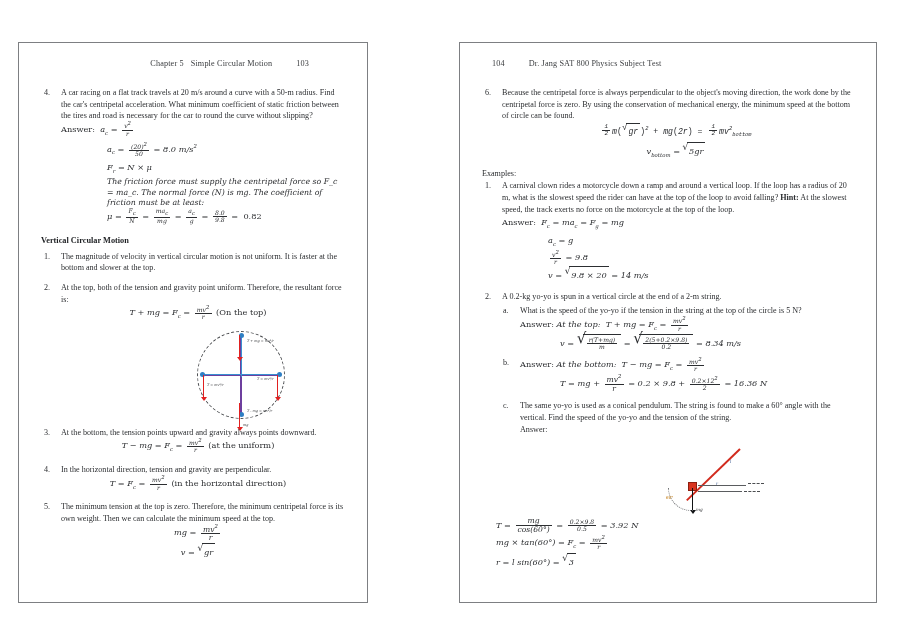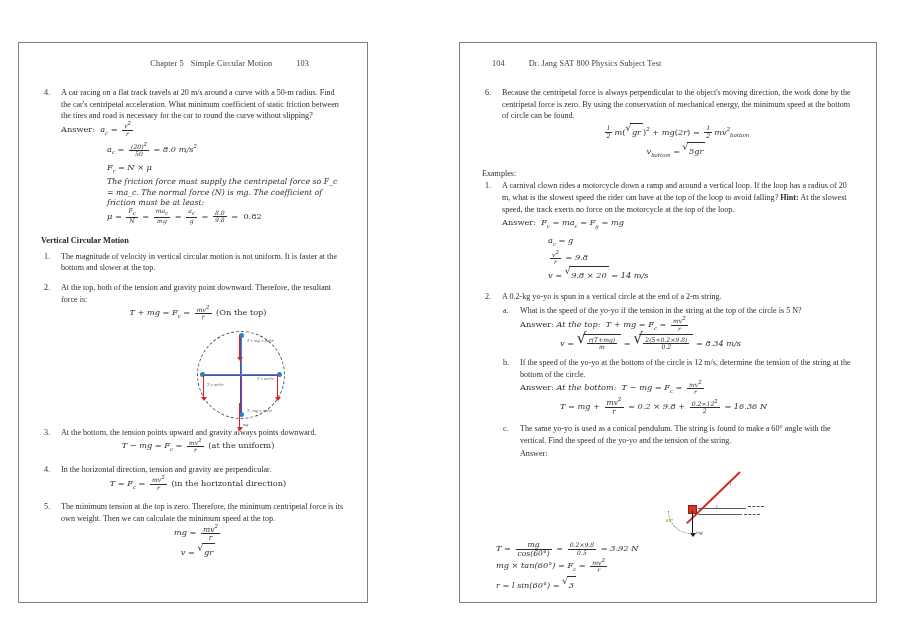--- a/index.html
+++ b/index.html
@@ -349,21 +349,21 @@
 
         <h3 class="section-head">Vertical Circular Motion</h3>
 
         <div class="item">
           <span class="marker">1.</span>
           <p class="para">The magnitude of velocity in vertical circular motion is not uniform. It is faster at the bottom and slower at the top.</p>
         </div>
 
         <div class="item" style="margin-top:8px;">
           <span class="marker">2.</span>
-          <p class="para">At the top, both of the tension and gravity point downward. Therefore, the resultant force is:</p>
+          <p class="para">At the top, both of the tension and gravity point uniform. Therefore, the resultant force is:</p>
           <div class="math center" style="margin-left:-10px;">
             T + mg = F<sub class="sm">c</sub> =
             <span class="frac"><span class="num">mv<sup class="sm">2</sup></span><span class="den">r</span></span>
             <span class="up">(On the top)</span>
           </div>
         </div>
 
         <div class="circ-wrap">
           <div class="circ">
             <div class="ring"></div>
@@ -431,21 +431,21 @@
 
       <div class="running-head rh-right">
         <span>104</span><span class="rh-gap-l"></span><span>Dr. Jang SAT 800 Physics Subject Test</span>
       </div>
 
       <div class="body">
 
         <div class="item" style="margin-top:8px;">
           <span class="marker">6.</span>
           <p class="para">Because the centripetal force is always perpendicular to the object's moving direction, the work done by the centripetal force is zero. By using the conservation of mechanical energy, the minimum speed at the bottom of circle can be found.</p>
-          <div class="math center" style="margin-left:-4px;">
+          <div class="math center" style="margin-left:-4px;font-family:Liberation Mono, monospace;">
             <span class="frac"><span class="num">1</span><span class="den">2</span></span>m<span class="up">(</span><span class="rad"><span class="tick">√</span><span class="bar">gr</span></span><span class="up">)</span><sup class="sm">2</sup>
             + mg<span class="up">(</span>2r<span class="up">)</span> =
             <span class="frac"><span class="num">1</span><span class="den">2</span></span>mv<sup class="sm">2</sup><sub class="sm">bottom</sub>
           </div>
           <div class="math center" style="margin-left:-4px;">
             v<sub class="sm">bottom</sub> = <span class="rad"><span class="tick">√</span><span class="bar">5gr</span></span>
           </div>
         </div>
 
         <div style="margin-top:2px;">Examples:</div>
@@ -488,21 +488,20 @@
               v =
               <span class="rad radtall"><span class="tick">√</span><span class="bar"><span class="frac"><span class="num">r(T+mg)</span><span class="den">m</span></span></span></span>
               =
               <span class="rad radtall"><span class="tick">√</span><span class="bar"><span class="frac"><span class="num">2(5+0.2×9.8)</span><span class="den">0.2</span></span></span></span>
               = 8.34 m/s
             </div>
           </div>
 
           <div class="item sub" style="margin-top:6px; margin-left:0;">
             <span class="marker">b.</span>
-            <p class="para">If the speed of the yo-yo at the bottom of the circle is 12 m/s, determine the tension of the string at the bottom of the circle.</p>
             <div class="math">
               <span class="up">Answer:</span>
               <span>At the bottom:</span>
               <span>&nbsp;T − mg = F<sub class="sm">c</sub> =</span>
               <span class="frac"><span class="num">mv<sup class="sm">2</sup></span><span class="den">r</span></span>
             </div>
             <div class="math ind2">
               T = mg +
               <span class="frac big"><span class="num">mv<sup class="sm">2</sup></span><span class="den">r</span></span>
               = 0.2 × 9.8 +

